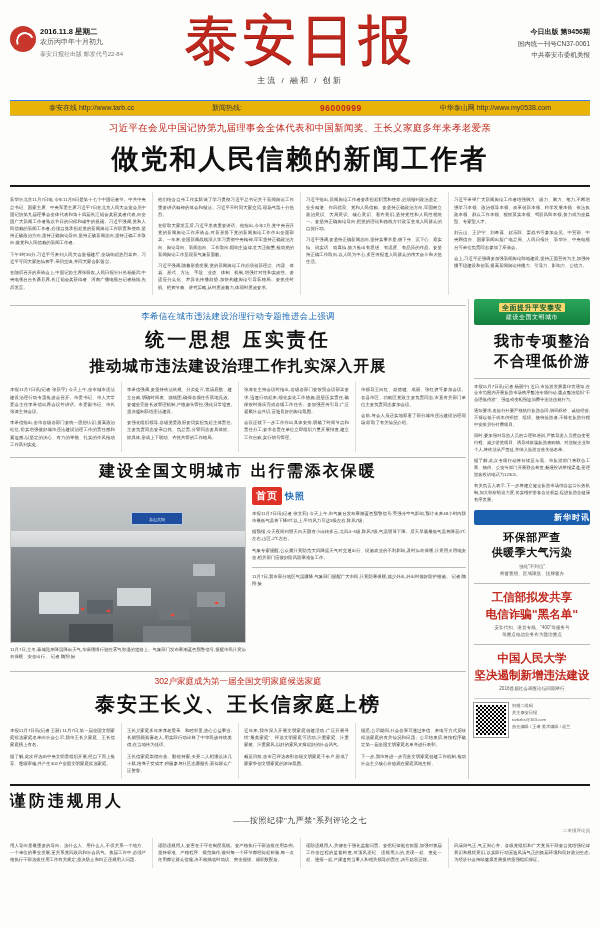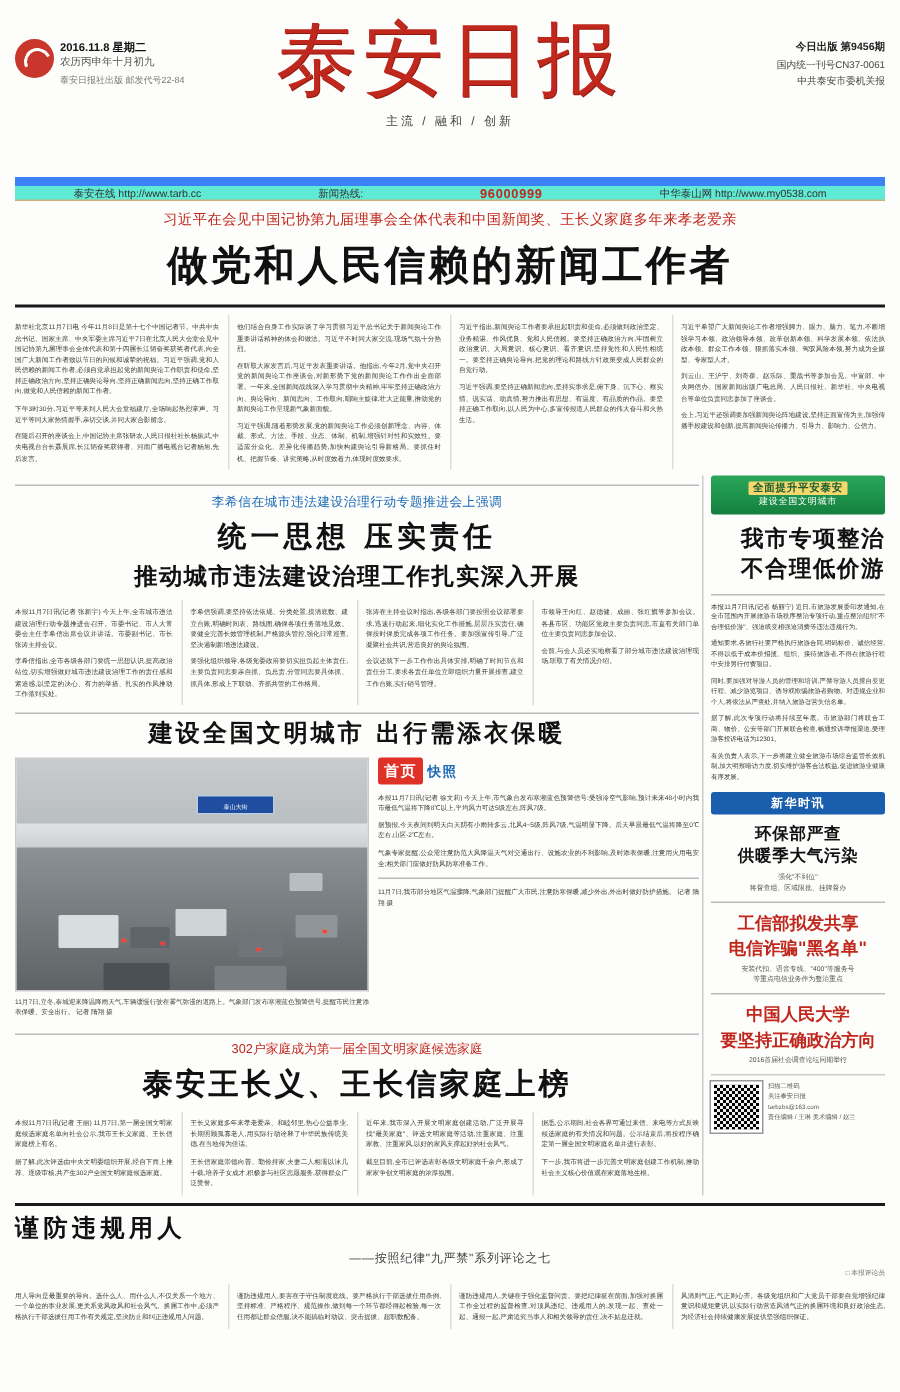--- a/index.html
+++ b/index.html
@@ -83,24 +83,24 @@
     text-align: right;
     font-size: 6.5px;
     line-height: 1.7;
     color: #444;
     padding-top: 14px;
   }
   .mh-right .iss { font-weight: bold; color: #222; font-size: 7px;}
 
   
   .urlbar {
-    margin-top: 18px;
-    border-top: 6px solid #3b82f6;
+    margin-top: 0;
+    border-top: 1px solid #3b82f6;
     border-bottom: 1px solid #c9b27a;
-    background: #5eead4;
+    background: #eab308;
     height: 16px;
     display: flex;
     align-items: center;
     justify-content: space-around;
     font-size: 7px;
     color: #333;
   }
   .urlbar .hot { color: #c0271d; font-weight: bold; font-size: 8.5px; letter-spacing: 0.5px;}
 
   
@@ -215,21 +215,21 @@
     text-align: justify;
     word-break: break-all;
     margin-top: 4px;
   }
   .xinhua-tag {
     margin-top: 6px;
     background: #1a5fae;
     color: #fff;
     font-size: 8px;
     font-weight: bold;
-    text-align: center;
+    text-align: right;
     padding: 2px 0;
     letter-spacing: 1px;
     border-radius: 2px;
   }
   .rail-item-head {
     font-family: "DejaVu Serif", serif;
     font-size: 11px;
     font-weight: bold;
     color: #111;
     text-align: center;
@@ -531,21 +531,21 @@
 将督查组、区域限批、挂牌督办</div>
       <div class="rule-thin"></div>
 
       <div class="rail-red-head" style="white-space:pre-line;">工信部拟发共享
 电信诈骗"黑名单"</div>
       <div class="rail-item-sub" style="white-space:pre-line;">安装代扣、语音专线、"400"等服务号
 等重点电信业务作为整治重点</div>
       <div class="rule-thin"></div>
 
       <div class="rail-red-head" style="white-space:pre-line;">中国人民大学
-要坚持正确政治方向</div>
+坚决遏制新增违法建设</div>
       <div class="rail-item-sub" style="white-space:pre-line;">2016首届社会调查论坛同期举行</div>
 
       <div class="rail-footer">
         <div class="qr"></div>
         <div class="rail-footer-txt">
           <div style="white-space:pre-line;">扫描二维码
 关注泰安日报</div>
           <div>tarbzbs@163.com</div>
           <div>责任编辑 / 王琳  美术编辑 / 赵兰</div>
         </div>

